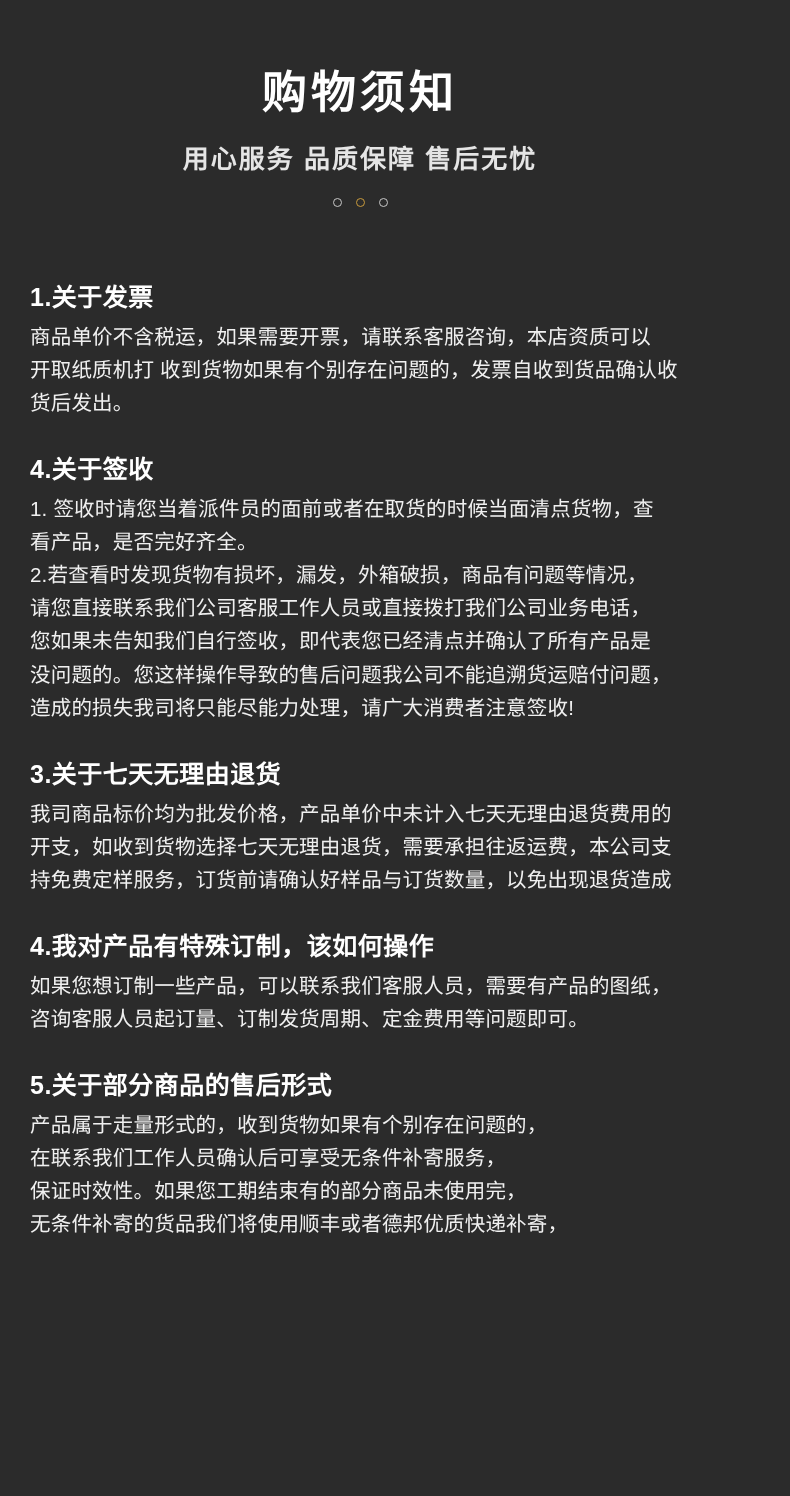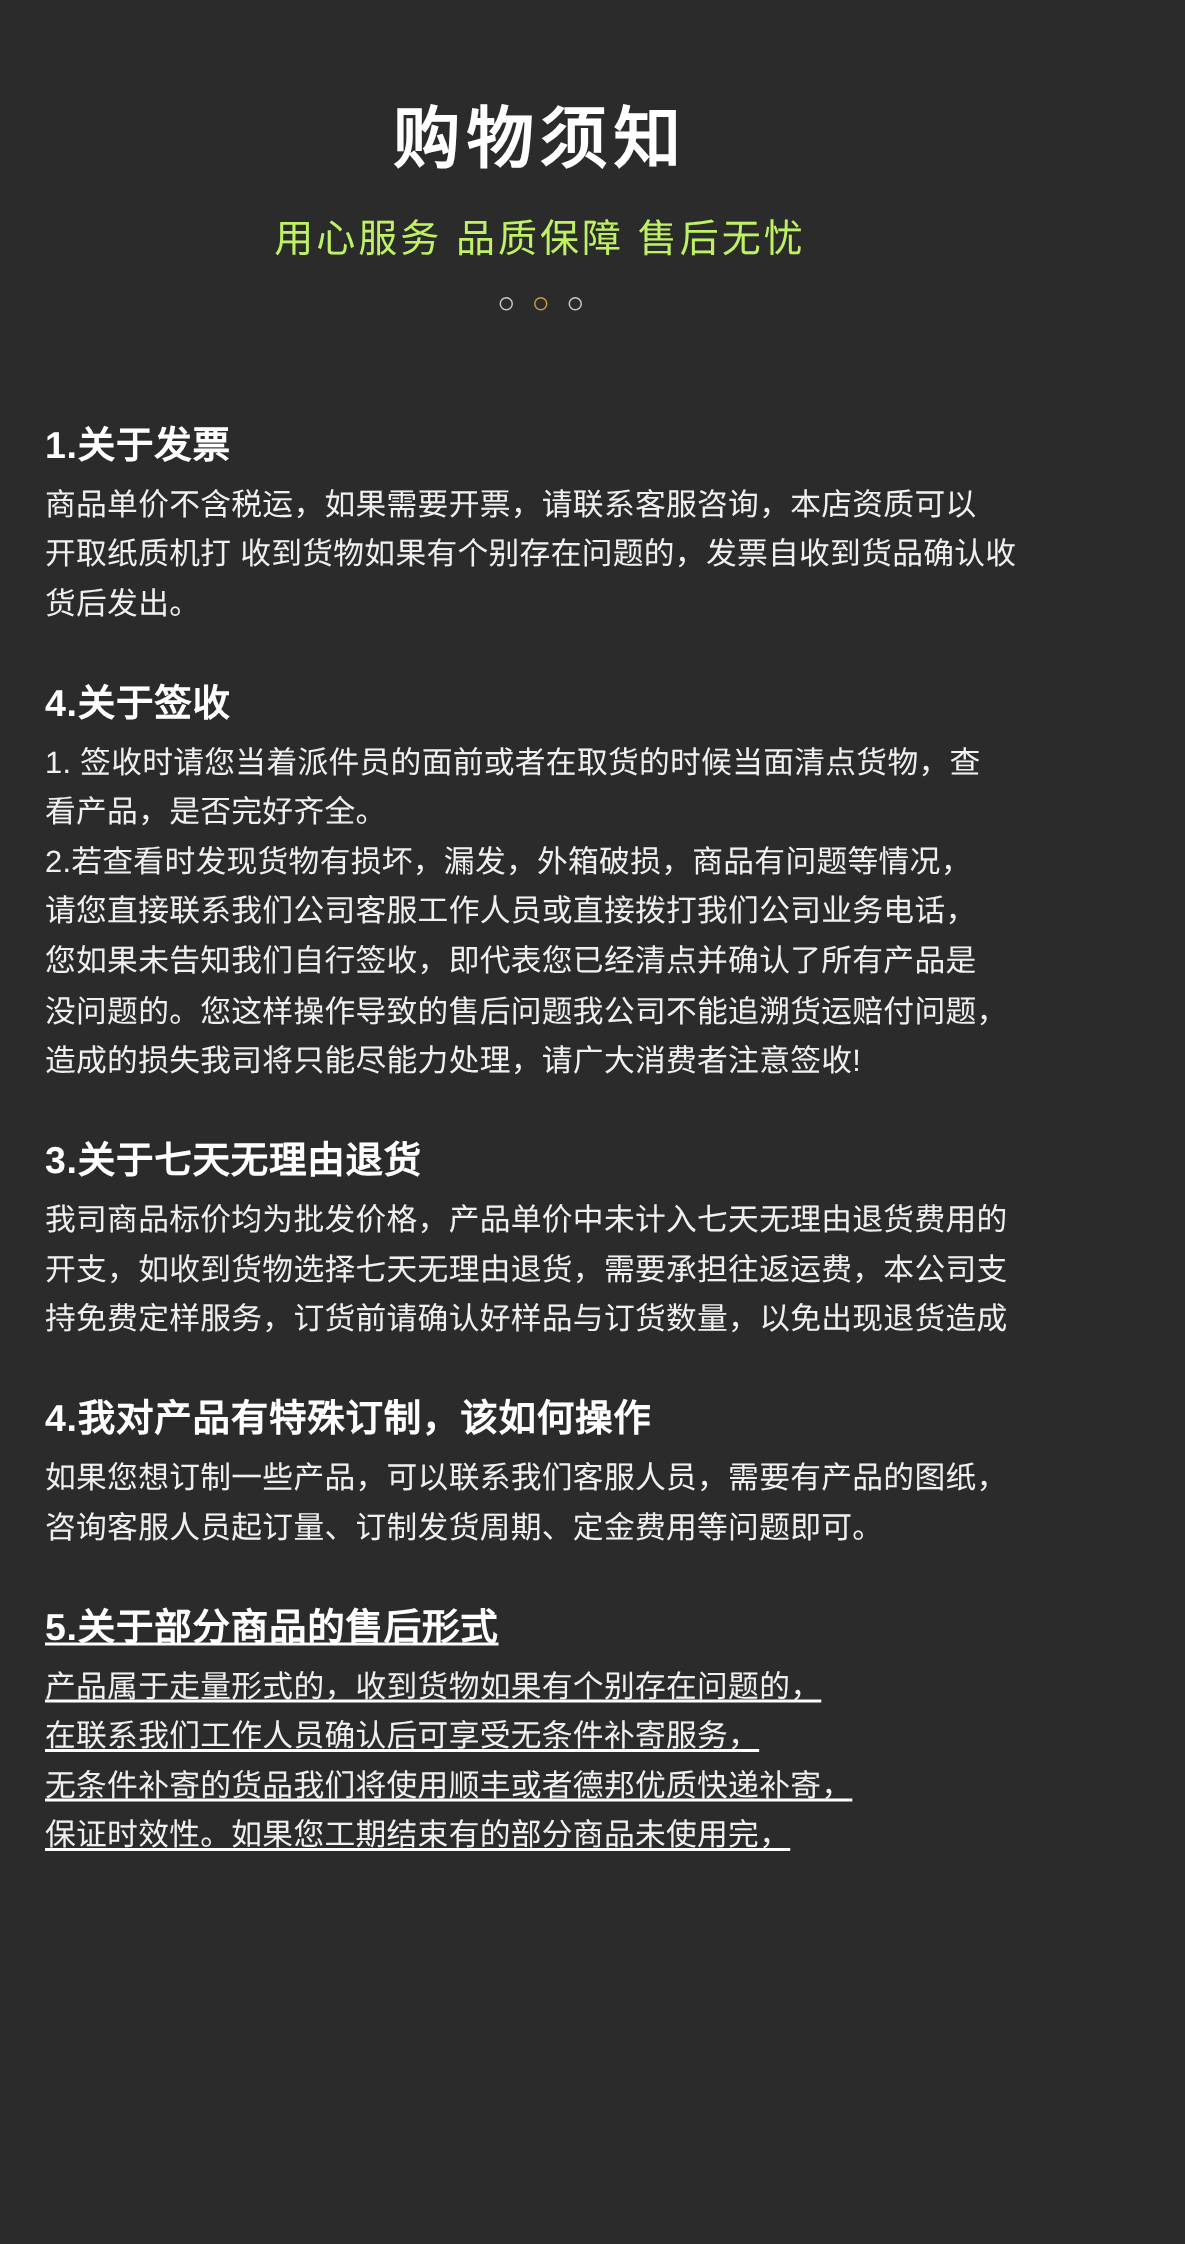--- a/index.html
+++ b/index.html
@@ -32,23 +32,23 @@
     font-size: 45px;
     font-weight: bold;
     letter-spacing: 4px;
     line-height: 1.2;
     color: #ffffff;
     margin: 0;
   }
   .header-subtitle {
     margin: 18px 0 0 0;
     font-size: 26px;
-    font-weight: normal;
+    font-weight: bold;
     letter-spacing: 2px;
-    color: #bef264;
+    color: #e5e5e5;
   }
   .dots {
     margin: 20px auto 0 auto;
     display: flex;
     justify-content: center;
     align-items: center;
     gap: 14px;
     height: 14px;
   }
   .dot {
@@ -65,21 +65,20 @@
 
   
   .content {
     padding: 72px 30px 40px 30px;
   }
   .section {
     margin-bottom: 34px;
   }
   .section:last-child {
     margin-bottom: 0;
-    text-decoration: underline;
   }
   .section-title {
     font-size: 25px;
     font-weight: bold;
     color: #ffffff;
     margin: 0 0 6px 0;
     line-height: 1.3;
     letter-spacing: 0.5px;
   }
   .section-body {
@@ -146,19 +145,19 @@
         <span class="line">如果您想订制一些产品，可以联系我们客服人员，需要有产品的图纸，</span>
         <span class="line">咨询客服人员起订量、订制发货周期、定金费用等问题即可。</span>
       </div>
     </div>
 
     <div class="section">
       <h3 class="section-title">5.关于部分商品的售后形式</h3>
       <div class="section-body">
         <span class="line">产品属于走量形式的，收到货物如果有个别存在问题的，</span>
         <span class="line">在联系我们工作人员确认后可享受无条件补寄服务，</span>
+        <span class="line">保证时效性。如果您工期结束有的部分商品未使用完，</span>
         <span class="line">无条件补寄的货品我们将使用顺丰或者德邦优质快递补寄，</span>
-        <span class="line">保证时效性。如果您工期结束有的部分商品未使用完，</span>
       </div>
     </div>
 
   </div>
 </div>
 
 </body></html>

